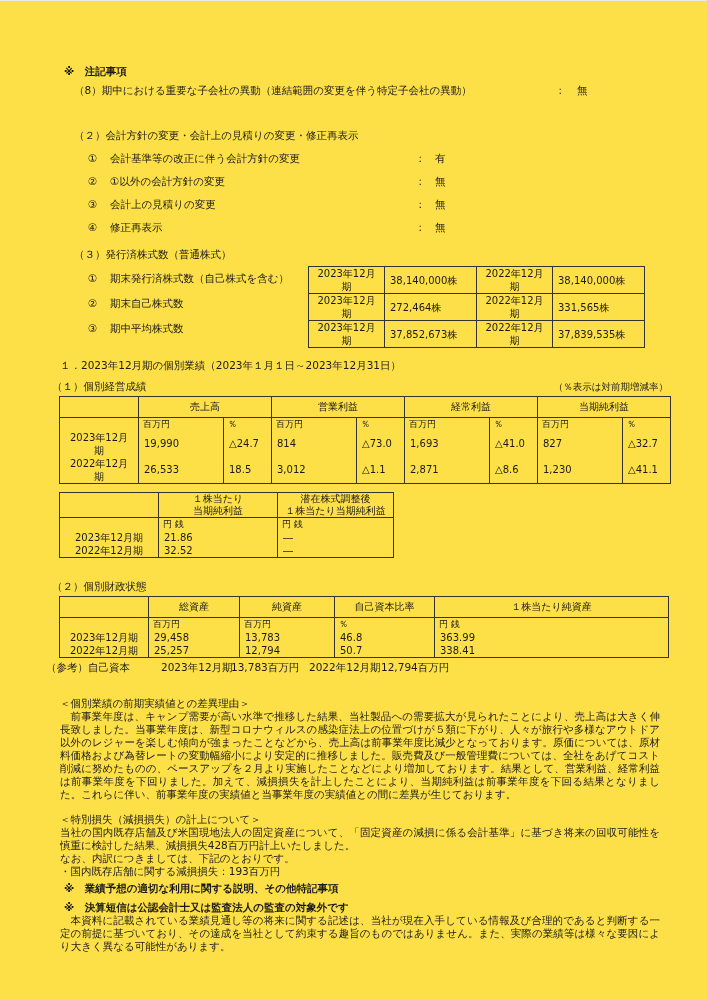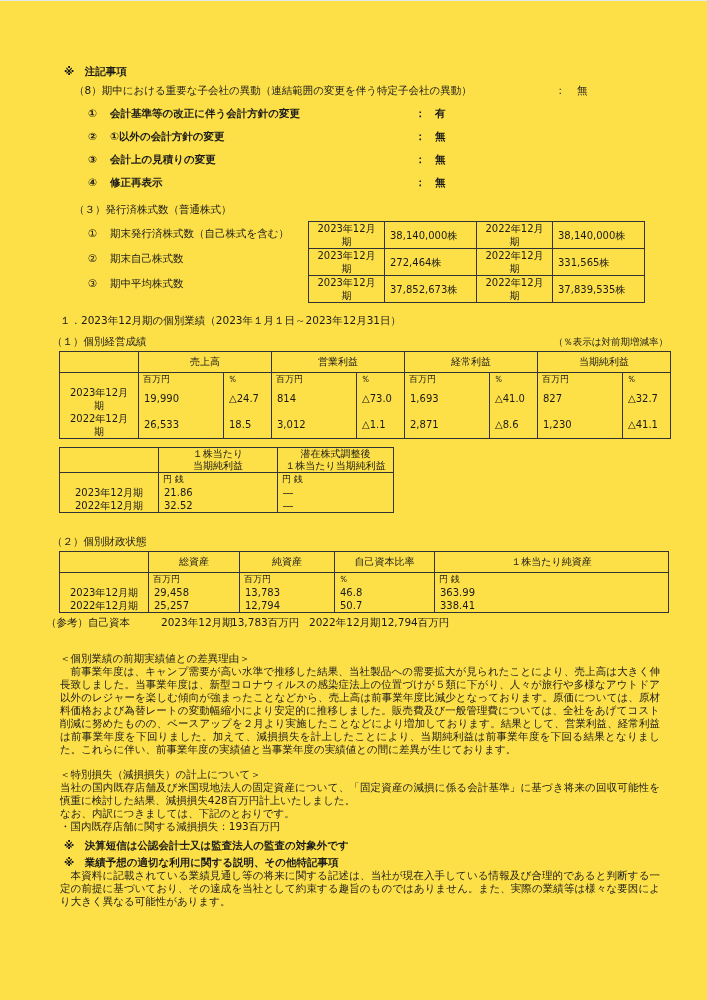--- a/index.html
+++ b/index.html
@@ -11,21 +11,21 @@
     font-size:10.5px; line-height:13px; color:#1a1a1a; overflow:hidden;
   }
   .ml6  { margin-left:6px; }
   .ml28 { margin-left:28px; }
   .row  { position:relative; }
   .cv   { position:absolute; top:0; }
   .num  { display:inline-block; width:22px; }
 
   .notes-title { margin:0 0 6px 18px; font-weight:bold; }
   .sec2-title  { margin:32px 0 8px 28px; }
-  .sec2-item   { margin:10px 0 10px 42px;font-weight:bold; }
+  .sec2-item   { margin:10px 0 10px 42px; }
 
   .sec3 { margin-top:14px; }
   .sec3-flex { display:flex; margin-top:5px; }
   .sec3-labels { width:262px; }
   .sec3-labels .lr { height:25px; display:flex; align-items:center; margin-left:42px; }
 
   table.t { border-collapse:collapse; table-layout:fixed; font-size:10px; border:1.5px solid #333; }
   table.t th, table.t td { border:1px solid #333; padding:0 5px; overflow:hidden; }
   table.t th { font-weight:normal; text-align:center; }
   .shares-table { width:336px; }
@@ -62,20 +62,21 @@
 <div class="page">
 
   <div class="notes-title">※　注記事項</div>
 
   <div class="row ml28">
     <span>（8）期中における重要な子会社の異動（連結範囲の変更を伴う特定子会社の異動）</span>
     <span class="cv" style="left:481px">：</span>
     <span class="cv" style="left:503px">無</span>
   </div>
 
+  <div class="sec2-title">（２）会計方針の変更・会計上の見積りの変更・修正再表示</div>
 
   <div class="row sec2-item">
     <span class="num">①</span><span>会計基準等の改正に伴う会計方針の変更</span>
     <span class="cv" style="left:327px">：</span>
     <span class="cv" style="left:347px">有</span>
   </div>
   <div class="row sec2-item">
     <span class="num">②</span><span>①以外の会計方針の変更</span>
     <span class="cv" style="left:327px">：</span>
     <span class="cv" style="left:347px">無</span>
@@ -293,18 +294,18 @@
   </div>
 
   <div class="txt-title gap22">＜個別業績の前期実績値との差異理由＞</div>
   <div class="txt-body">　前事業年度は、キャンプ需要が高い水準で推移した結果、当社製品への需要拡大が見られたことにより、売上高は大きく伸長致しました。当事業年度は、新型コロナウィルスの感染症法上の位置づけが５類に下がり、人々が旅行や多様なアウトドア以外のレジャーを楽しむ傾向が強まったことなどから、売上高は前事業年度比減少となっております。原価については、原材料価格および為替レートの変動幅縮小により安定的に推移しました。販売費及び一般管理費については、全社をあげてコスト削減に努めたものの、ベースアップを２月より実施したことなどにより増加しております。結果として、営業利益、経常利益は前事業年度を下回りました。加えて、減損損失を計上したことにより、当期純利益は前事業年度を下回る結果となりました。これらに伴い、前事業年度の実績値と当事業年度の実績値との間に差異が生じております。</div>
 
   <div class="txt-title gap12">＜特別損失（減損損失）の計上について＞</div>
   <div class="txt-body">当社の国内既存店舗及び米国現地法人の固定資産について、「固定資産の減損に係る会計基準」に基づき将来の回収可能性を慎重に検討した結果、減損損失428百万円計上いたしました。</div>
   <div class="txt-body">なお、内訳につきましては、下記のとおりです。</div>
   <div class="txt-body">・国内既存店舗に関する減損損失：193百万円</div>
 
+  <div class="note-line" style="margin-top:4px">※　業績予想の適切な利用に関する説明、その他特記事項</div>
+
   <div class="note-line">※　決算短信は公認会計士又は監査法人の監査の対象外です</div>
-
-  <div class="note-line" style="margin-top:4px">※　業績予想の適切な利用に関する説明、その他特記事項</div>
   <div class="txt-body">　本資料に記載されている業績見通し等の将来に関する記述は、当社が現在入手している情報及び合理的であると判断する一定の前提に基づいており、その達成を当社として約束する趣旨のものではありません。また、実際の業績等は様々な要因により大きく異なる可能性があります。</div>
 
 </div>
 
 </body></html>

